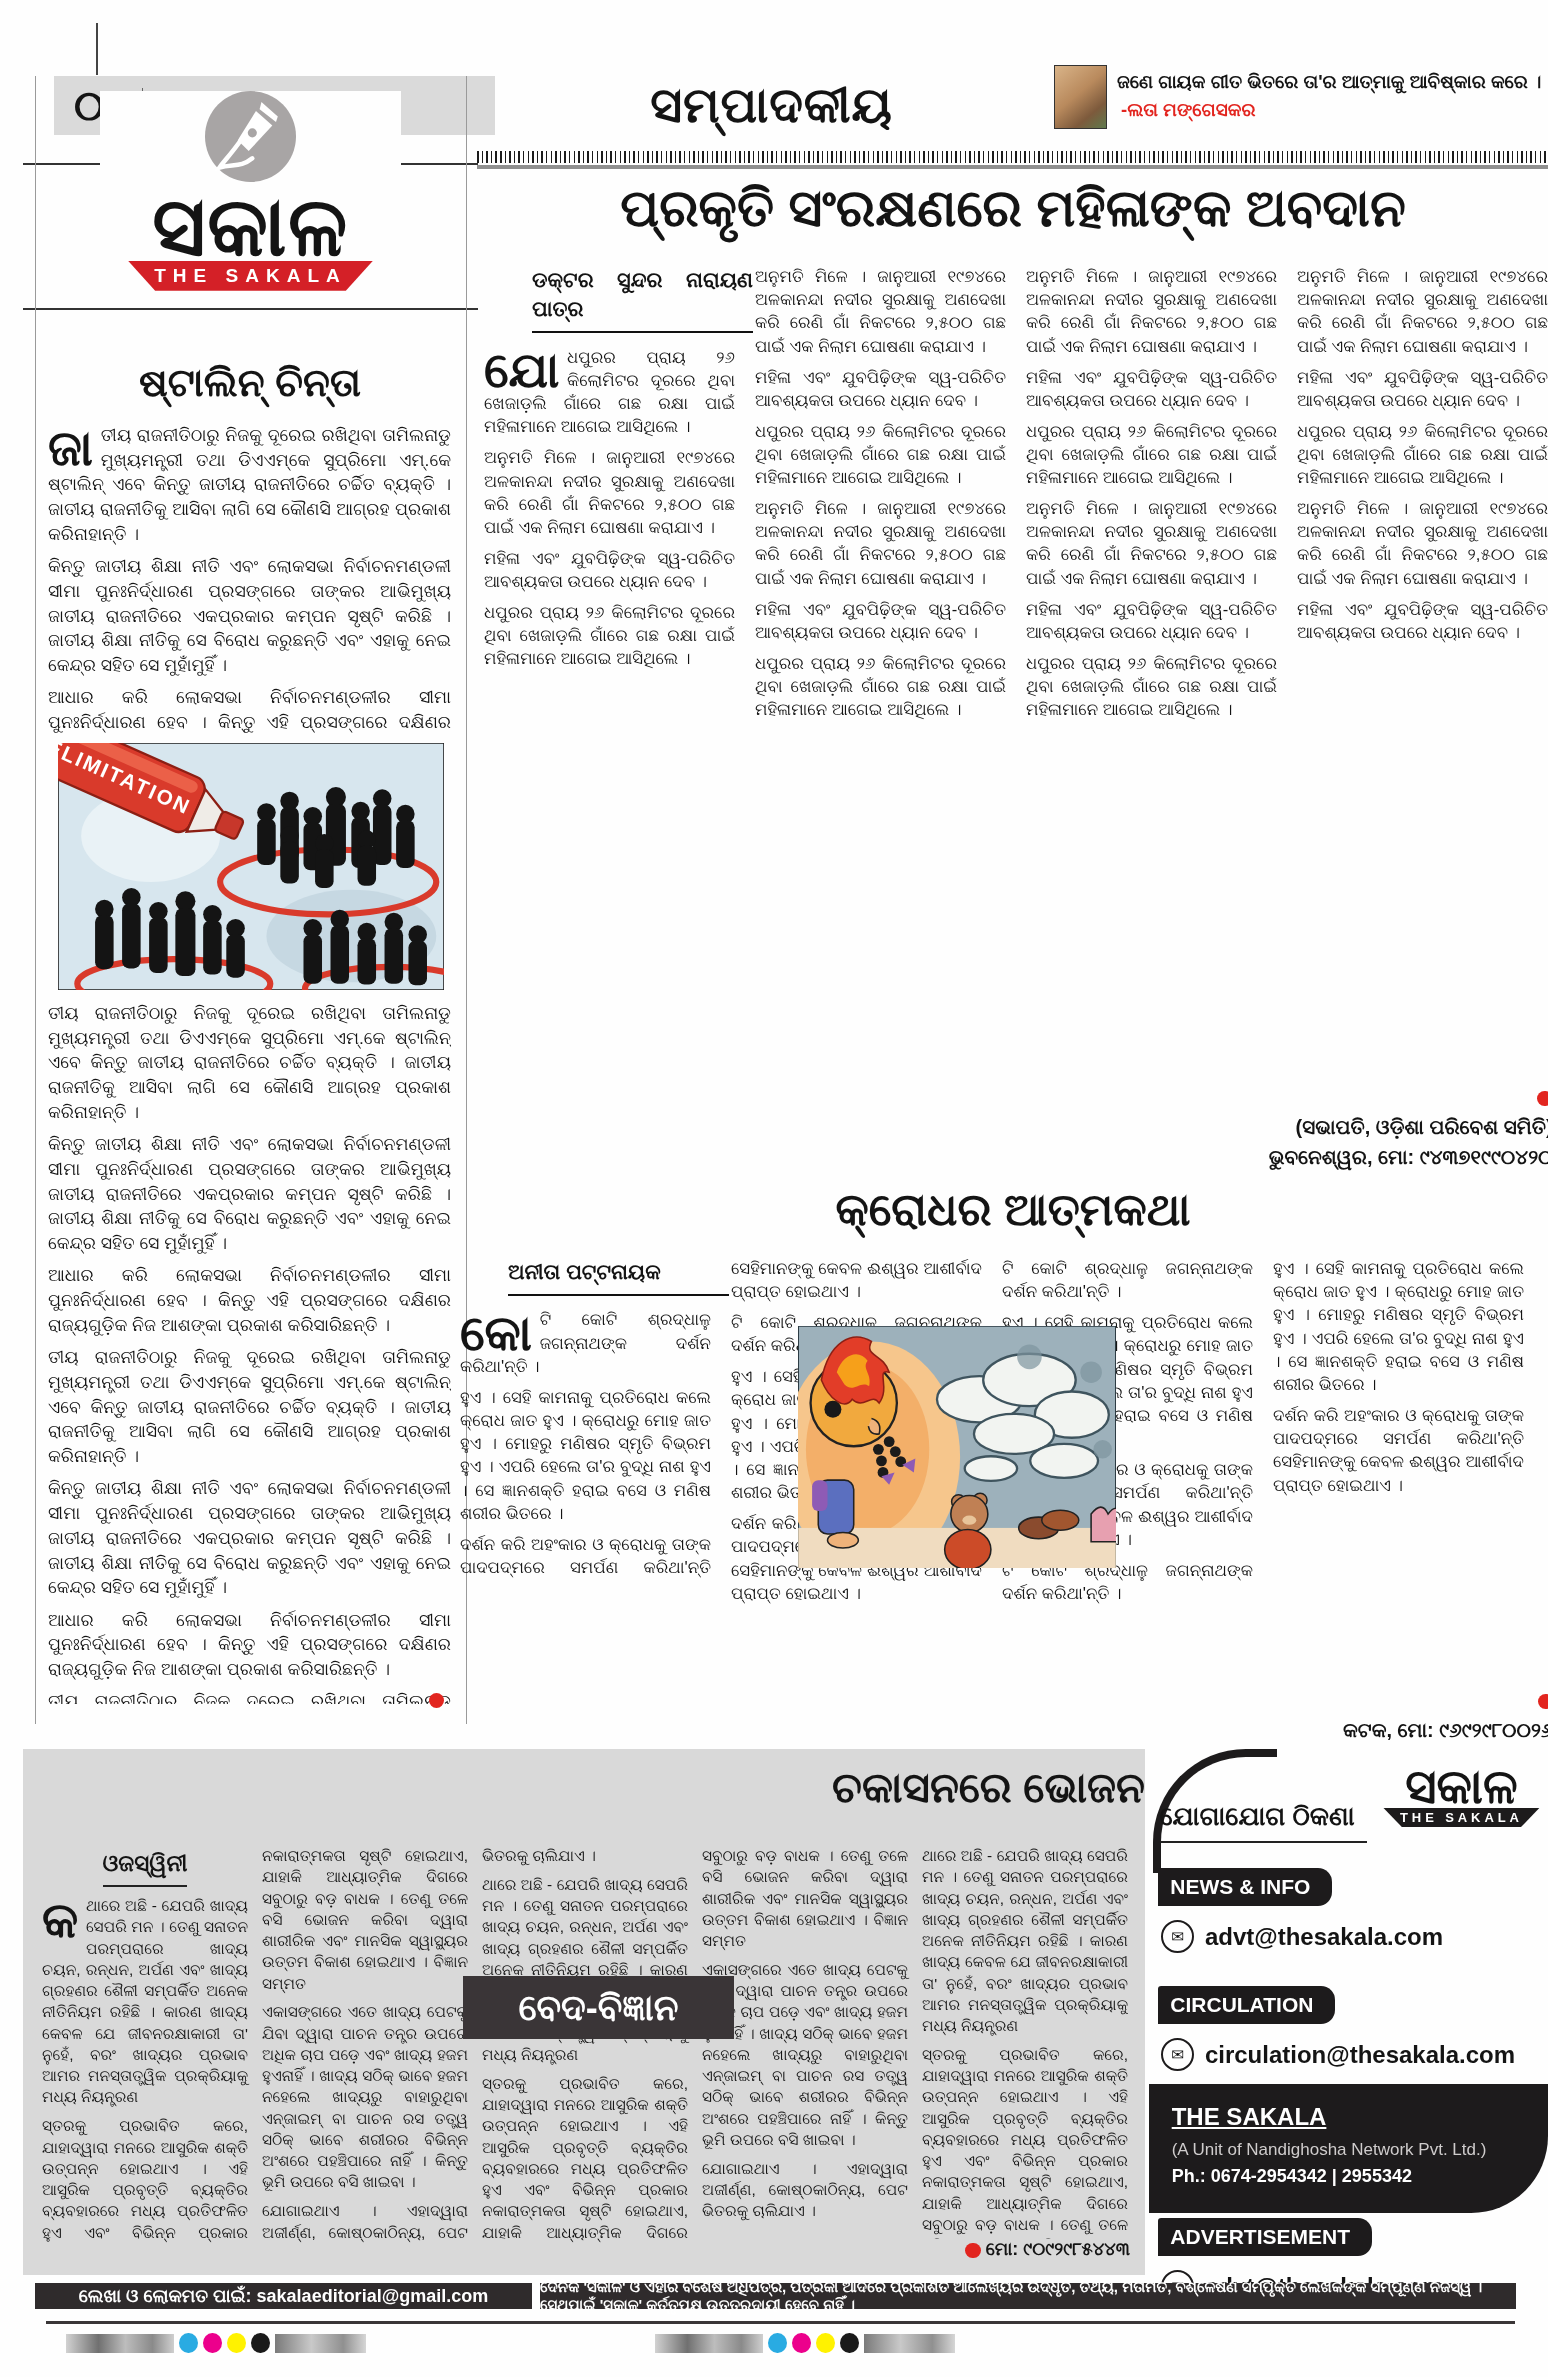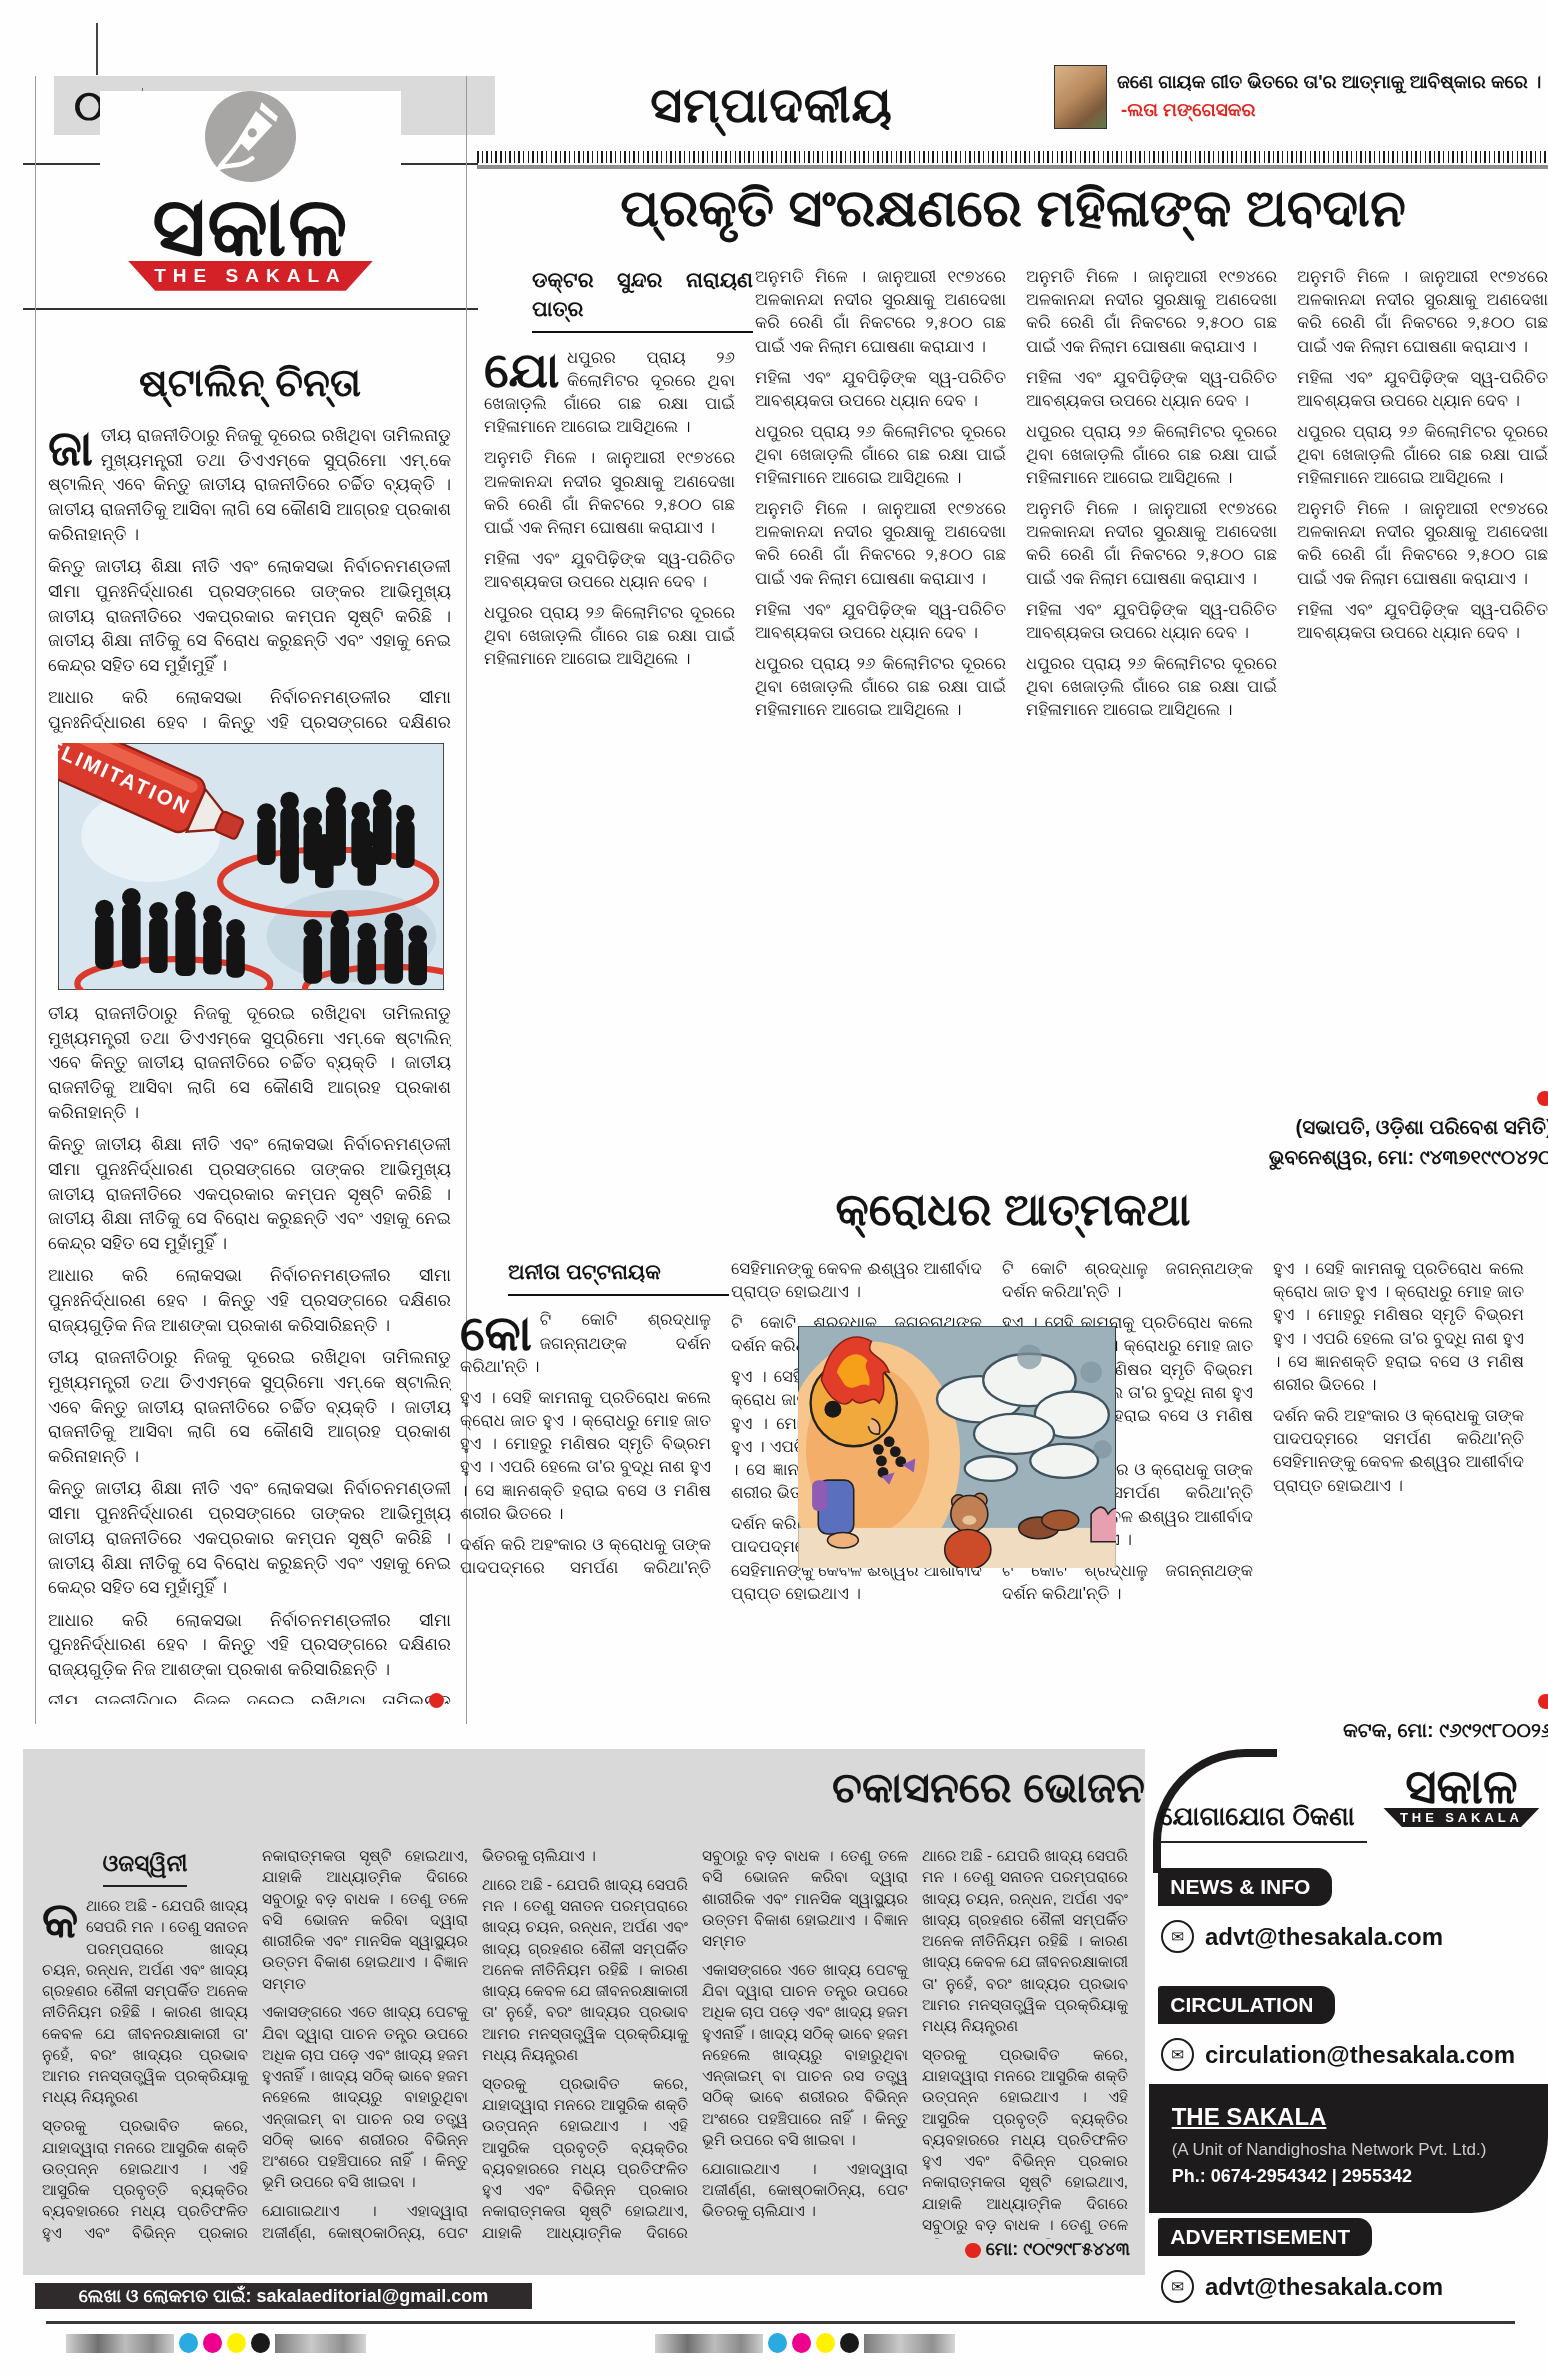--- a/index.html
+++ b/index.html
@@ -355,20 +355,21 @@
       <p>ସ୍ତରକୁ ପ୍ରଭାବିତ କରେ, ଯାହାଦ୍ୱାରା ମନରେ ଆସୁରିକ ଶକ୍ତି ଉତ୍ପନ୍ନ ହୋଇଥାଏ । ଏହି ଆସୁରିକ ପ୍ରବୃତ୍ତି ବ୍ୟକ୍ତିର ବ୍ୟବହାରରେ ମଧ୍ୟ ପ୍ରତିଫଳିତ ହୁଏ ଏବଂ ବିଭିନ୍ନ ପ୍ରକାର ନକାରାତ୍ମକତା ସୃଷ୍ଟି ହୋଇଥାଏ, ଯାହାକି ଆଧ୍ୟାତ୍ମିକ ଦିଗରେ ସବୁଠାରୁ ବଡ଼ ବାଧକ । ତେଣୁ ତଳେ ବସି ଭୋଜନ କରିବା ଦ୍ୱାରା ଶାରୀରିକ ଏବଂ ମାନସିକ ସ୍ୱାସ୍ଥ୍ୟର ଉତ୍ତମ ବିକାଶ ହୋଇଥାଏ । ବିଜ୍ଞାନ ସମ୍ମତ</p>
       <p>ଏକାସଙ୍ଗରେ ଏତେ ଖାଦ୍ୟ ପେଟକୁ ଯିବା ଦ୍ୱାରା ପାଚନ ତନ୍ତ୍ର ଉପରେ ଅଧିକ ଚାପ ପଡ଼େ ଏବଂ ଖାଦ୍ୟ ହଜମ ହୁଏନାହିଁ । ଖାଦ୍ୟ ସଠିକ୍ ଭାବେ ହଜମ ନହେଲେ ଖାଦ୍ୟରୁ ବାହାରୁଥିବା ଏନ୍‌ଜାଇମ୍ ବା ପାଚନ ରସ ତତ୍ତ୍ୱ ସଠିକ୍ ଭାବେ ଶରୀରର ବିଭିନ୍ନ ଅଂଶରେ ପହଞ୍ଚିପାରେ ନାହିଁ । କିନ୍ତୁ ଭୂମି ଉପରେ ବସି ଖାଇବା ।</p>
       <p>ଯୋଗାଇଥାଏ । ଏହାଦ୍ୱାରା ଅଜୀର୍ଣ୍ଣ, କୋଷ୍ଠକାଠିନ୍ୟ, ପେଟ ଭିତରକୁ ଚାଲିଯାଏ ।</p>
       <p>ଥାରେ ଅଛି - ଯେପରି ଖାଦ୍ୟ ସେପରି ମନ । ତେଣୁ ସନାତନ ପରମ୍ପରାରେ ଖାଦ୍ୟ ଚୟନ, ରନ୍ଧନ, ଅର୍ପଣ ଏବଂ ଖାଦ୍ୟ ଗ୍ରହଣର ଶୈଳୀ ସମ୍ପର୍କିତ ଅନେକ ନୀତିନିୟମ ରହିଛି । କାରଣ ଖାଦ୍ୟ କେବଳ ଯେ ଜୀବନରକ୍ଷାକାରୀ ତା' ନୁହେଁ, ବରଂ ଖାଦ୍ୟର ପ୍ରଭାବ ଆମର ମନସ୍ତାତ୍ତ୍ୱିକ ପ୍ରକ୍ରିୟାକୁ ମଧ୍ୟ ନିୟନ୍ତ୍ରଣ</p>
       <p>ସ୍ତରକୁ ପ୍ରଭାବିତ କରେ, ଯାହାଦ୍ୱାରା ମନରେ ଆସୁରିକ ଶକ୍ତି ଉତ୍ପନ୍ନ ହୋଇଥାଏ । ଏହି ଆସୁରିକ ପ୍ରବୃତ୍ତି ବ୍ୟକ୍ତିର ବ୍ୟବହାରରେ ମଧ୍ୟ ପ୍ରତିଫଳିତ ହୁଏ ଏବଂ ବିଭିନ୍ନ ପ୍ରକାର ନକାରାତ୍ମକତା ସୃଷ୍ଟି ହୋଇଥାଏ, ଯାହାକି ଆଧ୍ୟାତ୍ମିକ ଦିଗରେ ସବୁଠାରୁ ବଡ଼ ବାଧକ । ତେଣୁ ତଳେ ବସି ଭୋଜନ କରିବା ଦ୍ୱାରା ଶାରୀରିକ ଏବଂ ମାନସିକ ସ୍ୱାସ୍ଥ୍ୟର ଉତ୍ତମ ବିକାଶ ହୋଇଥାଏ । ବିଜ୍ଞାନ ସମ୍ମତ</p>
       <p>ଏକାସଙ୍ଗରେ ଏତେ ଖାଦ୍ୟ ପେଟକୁ ଯିବା ଦ୍ୱାରା ପାଚନ ତନ୍ତ୍ର ଉପରେ ଅଧିକ ଚାପ ପଡ଼େ ଏବଂ ଖାଦ୍ୟ ହଜମ ହୁଏନାହିଁ । ଖାଦ୍ୟ ସଠିକ୍ ଭାବେ ହଜମ ନହେଲେ ଖାଦ୍ୟରୁ ବାହାରୁଥିବା ଏନ୍‌ଜାଇମ୍ ବା ପାଚନ ରସ ତତ୍ତ୍ୱ ସଠିକ୍ ଭାବେ ଶରୀରର ବିଭିନ୍ନ ଅଂଶରେ ପହଞ୍ଚିପାରେ ନାହିଁ । କିନ୍ତୁ ଭୂମି ଉପରେ ବସି ଖାଇବା ।</p>
       <p>ଯୋଗାଇଥାଏ । ଏହାଦ୍ୱାରା ଅଜୀର୍ଣ୍ଣ, କୋଷ୍ଠକାଠିନ୍ୟ, ପେଟ ଭିତରକୁ ଚାଲିଯାଏ ।</p>
       <p>ଥାରେ ଅଛି - ଯେପରି ଖାଦ୍ୟ ସେପରି ମନ । ତେଣୁ ସନାତନ ପରମ୍ପରାରେ ଖାଦ୍ୟ ଚୟନ, ରନ୍ଧନ, ଅର୍ପଣ ଏବଂ ଖାଦ୍ୟ ଗ୍ରହଣର ଶୈଳୀ ସମ୍ପର୍କିତ ଅନେକ ନୀତିନିୟମ ରହିଛି । କାରଣ ଖାଦ୍ୟ କେବଳ ଯେ ଜୀବନରକ୍ଷାକାରୀ ତା' ନୁହେଁ, ବରଂ ଖାଦ୍ୟର ପ୍ରଭାବ ଆମର ମନସ୍ତାତ୍ତ୍ୱିକ ପ୍ରକ୍ରିୟାକୁ ମଧ୍ୟ ନିୟନ୍ତ୍ରଣ</p>
       <p>ସ୍ତରକୁ ପ୍ରଭାବିତ କରେ, ଯାହାଦ୍ୱାରା ମନରେ ଆସୁରିକ ଶକ୍ତି ଉତ୍ପନ୍ନ ହୋଇଥାଏ । ଏହି ଆସୁରିକ ପ୍ରବୃତ୍ତି ବ୍ୟକ୍ତିର ବ୍ୟବହାରରେ ମଧ୍ୟ ପ୍ରତିଫଳିତ ହୁଏ ଏବଂ ବିଭିନ୍ନ ପ୍ରକାର ନକାରାତ୍ମକତା ସୃଷ୍ଟି ହୋଇଥାଏ, ଯାହାକି ଆଧ୍ୟାତ୍ମିକ ଦିଗରେ ସବୁଠାରୁ ବଡ଼ ବାଧକ । ତେଣୁ ତଳେ ବସି ଭୋଜନ କରିବା ଦ୍ୱାରା ଶାରୀରିକ ଏବଂ ମାନସିକ ସ୍ୱାସ୍ଥ୍ୟର ଉତ୍ତମ ବିକାଶ ହୋଇଥାଏ । ବିଜ୍ଞାନ ସମ୍ମତ</p>
     </div>
+  <div class="abs veda-banner">ବେଦ-ବିଜ୍ଞାନ</div>
   <div class="abs bottom-signoff">
     <span class="red-dot"></span>
     <span>ମୋ: ୯୦୯୨୯୮୫୪୪୩</span>
   </div>
 
   <div class="abs contact-box">
     <div class="corner-arc"></div>
 
     <div class="cb-logo">
       <div class="cb-logo-odia">ସକାଳ</div>
@@ -399,20 +400,21 @@
     </div>
 
     <div class="cb-company" style="top:332px;">
       <div class="cb-name">THE SAKALA</div>
       <div class="cb-unit">(A Unit of Nandighosha Network Pvt. Ltd.)</div>
       <div class="cb-phone">Ph.: 0674-2954342 | 2955342</div>
     </div>
   </div>
 
   <div class="fbar fbar-left">ଲେଖା ଓ ଲୋକମତ ପାଇଁ: sakalaeditorial@gmail.com</div>
+  <div class="fbar fbar-right">ଦୈନିକ 'ସକାଳ' ଓ ଏହାର ବିଶେଷ ଅଧିପତ୍ର, ପତ୍ରିକା ଆଦିରେ ପ୍ରକାଶିତ ଆଲେଖ୍ୟର ଉଦ୍ଧୃତି, ତଥ୍ୟ, ମତାମତ, ବିଶ୍ଳେଷଣ ସମ୍ପୃକ୍ତ ଲେଖକଙ୍କ ସମ୍ପୂର୍ଣ୍ଣ ନିଜସ୍ୱ । ସେଥିପାଇଁ 'ସକାଳ' କର୍ତ୍ତୃପକ୍ଷ ଉତ୍ତରଦାୟୀ ହେବେ ନାହିଁ ।</div>
   <div class="abs footer-rule"></div>
 
   <div class="cmyk" style="left:66px;">
     <div class="g1"></div>
     <div class="dot c"></div>
     <div class="dot m"></div>
     <div class="dot y"></div>
     <div class="dot k"></div>
     <div class="g2"></div>
   </div>

